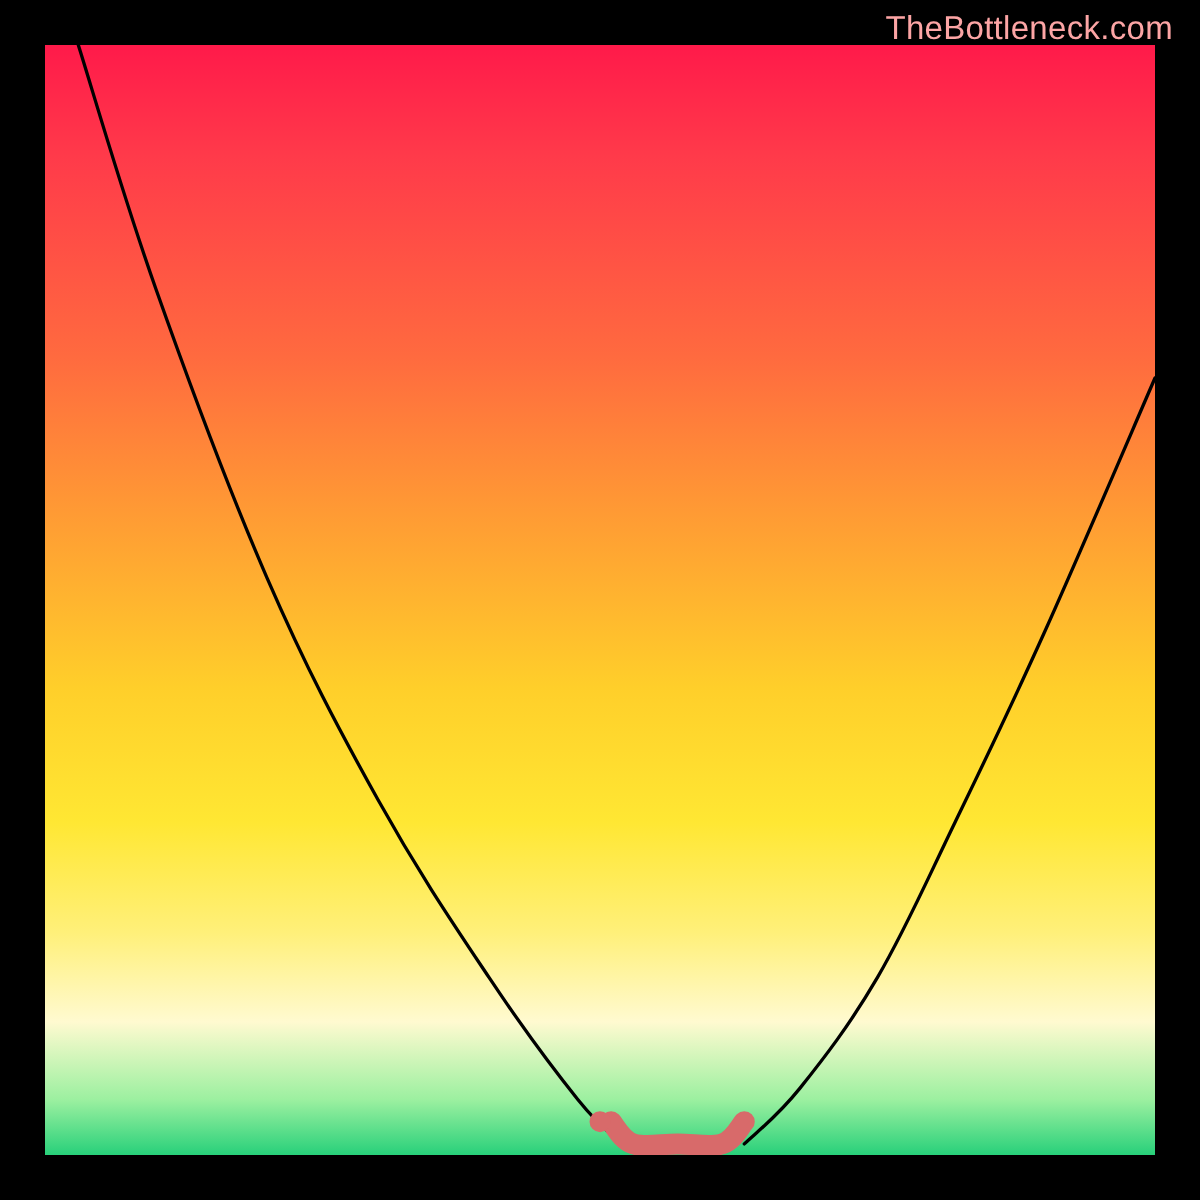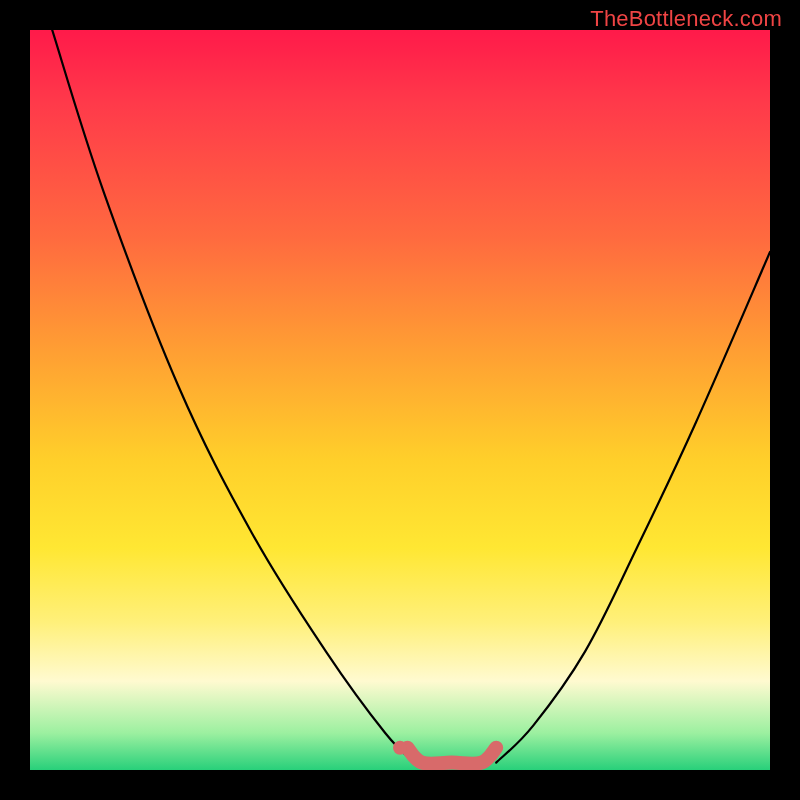--- a/index.html
+++ b/index.html
@@ -36,21 +36,21 @@
       #9cf0a0 95%,
       #28d07a 100%
     );
   }
   .watermark {
     position: absolute;
     top: 6px;
     right: 18px;
     font-family: Arial, Helvetica, sans-serif;
     font-size: 22px;
-    color: #ef4444;
+    color: #fca5a5;
     letter-spacing: 0.2px;
     user-select: none;
   }
   svg.curves {
     position: absolute;
     left: 0;
     top: 0;
     width: 740px;
     height: 740px;
   }

